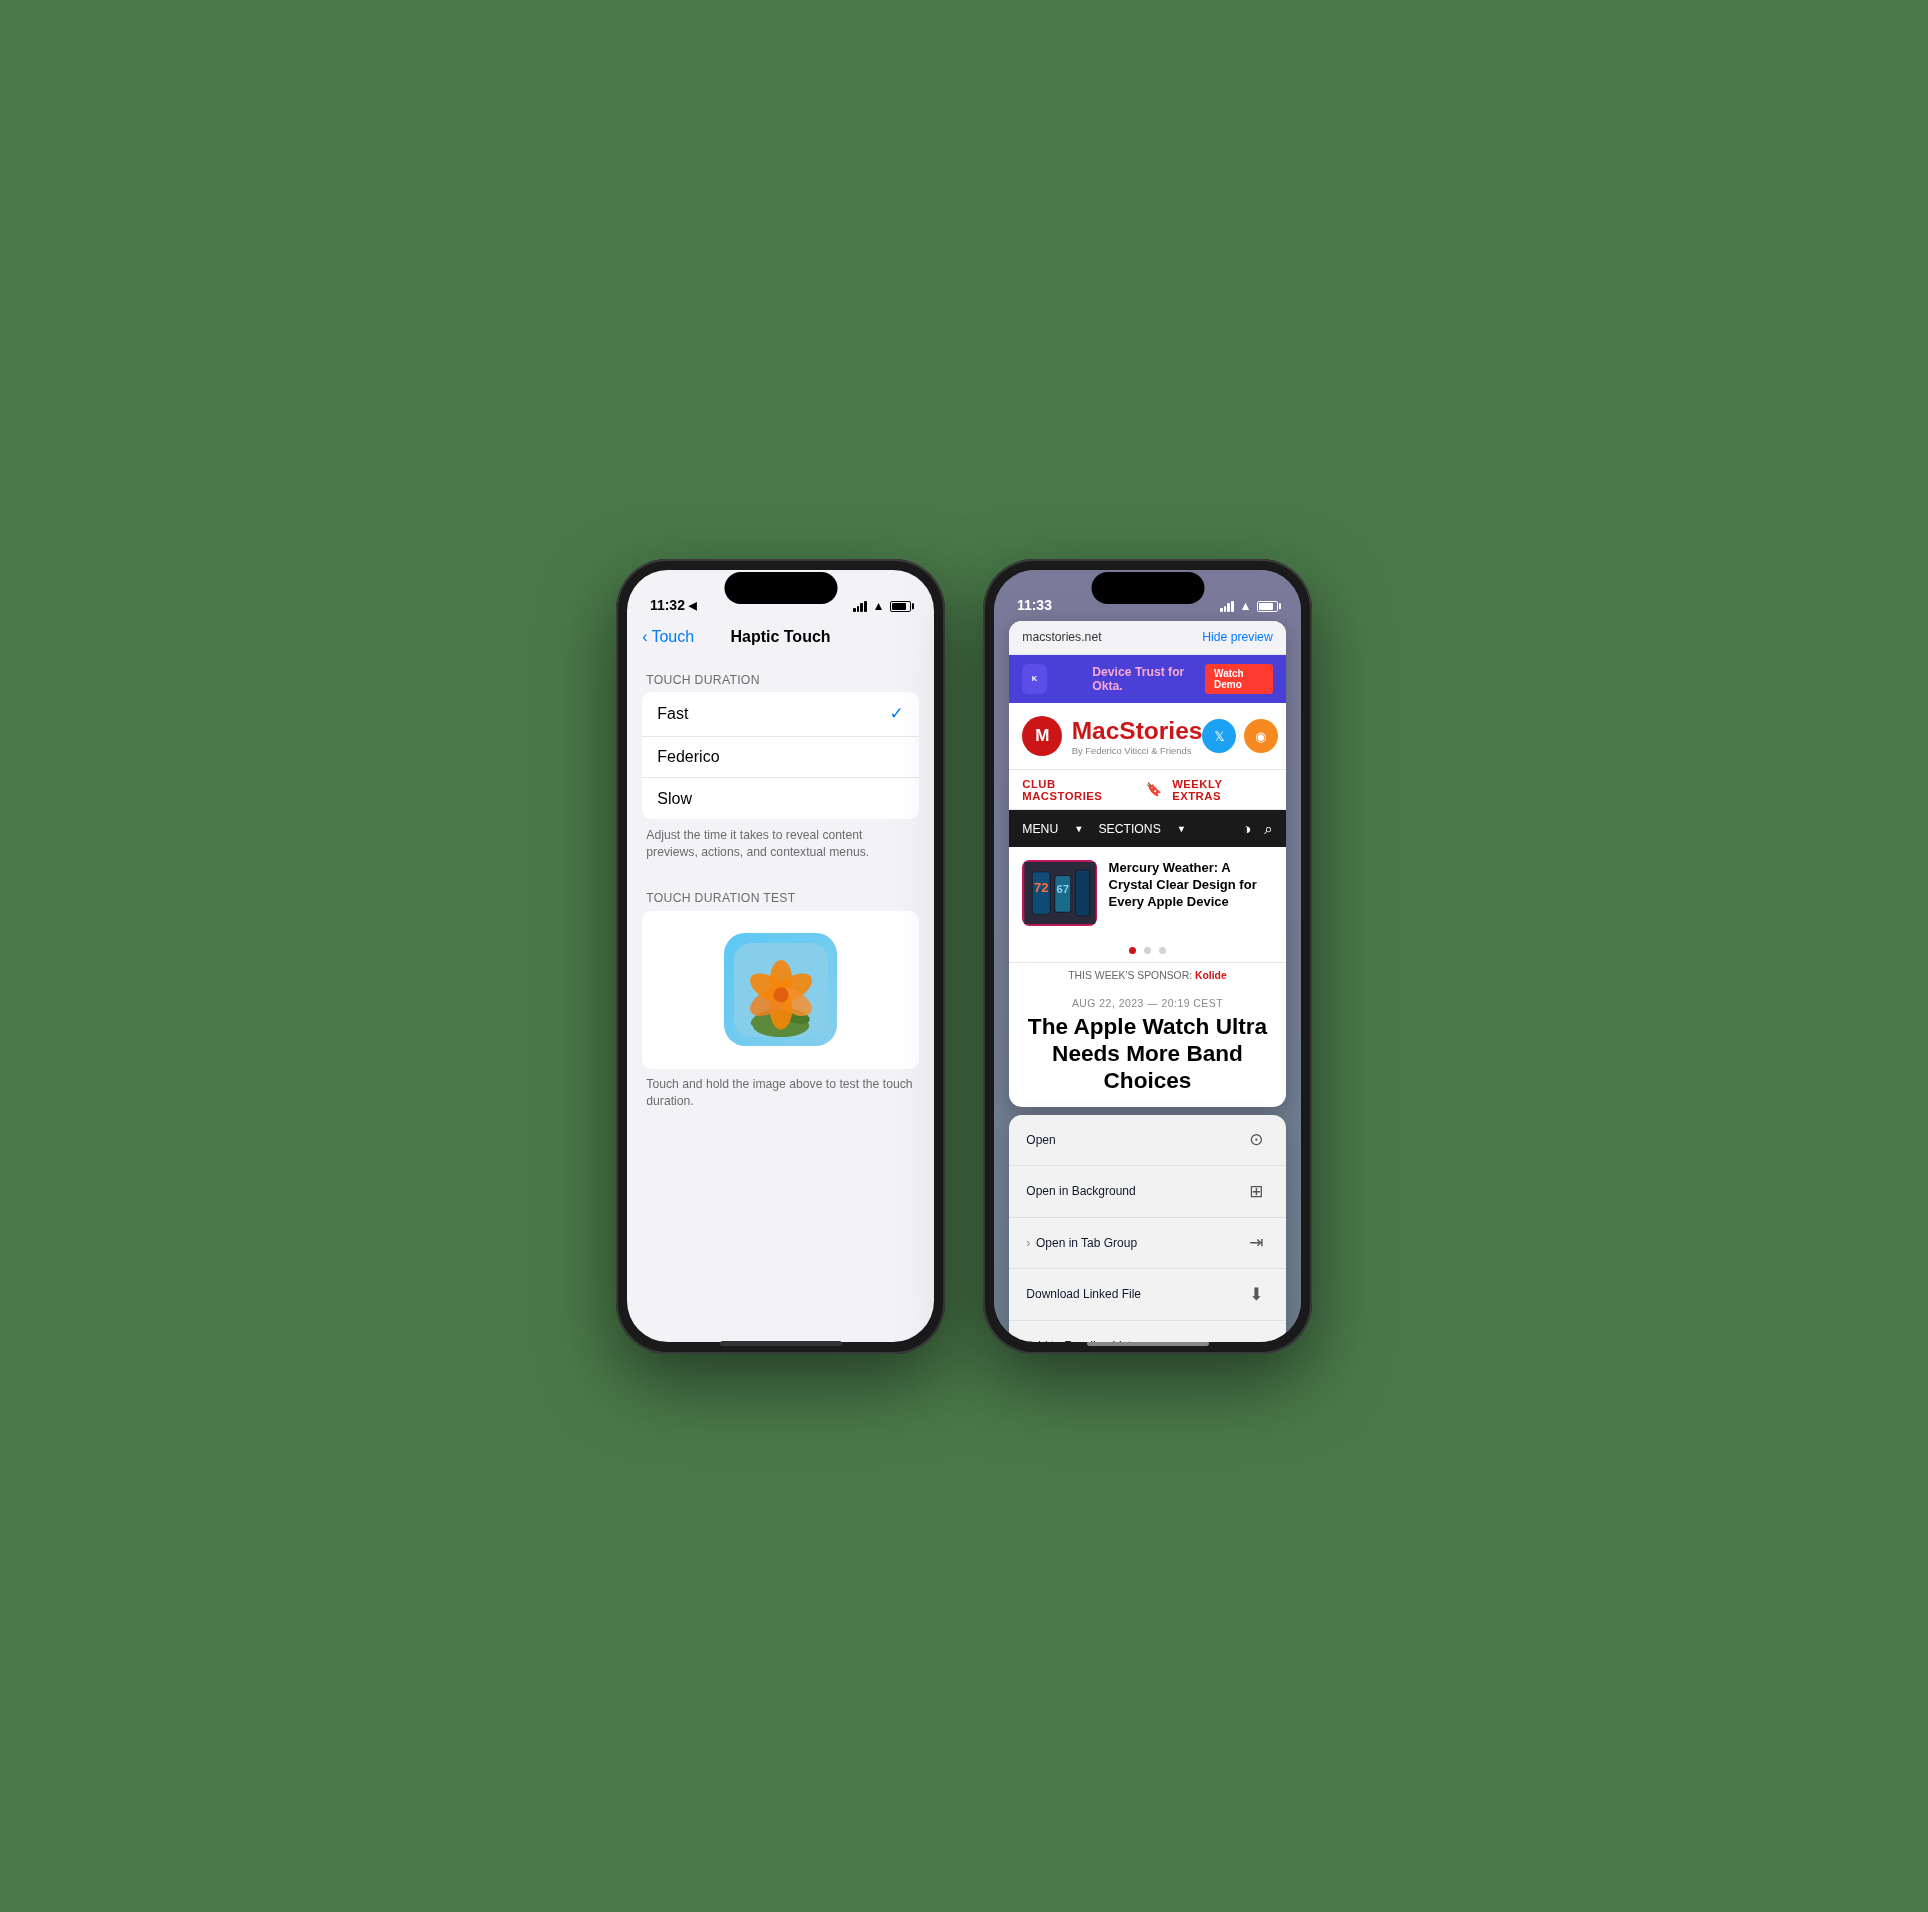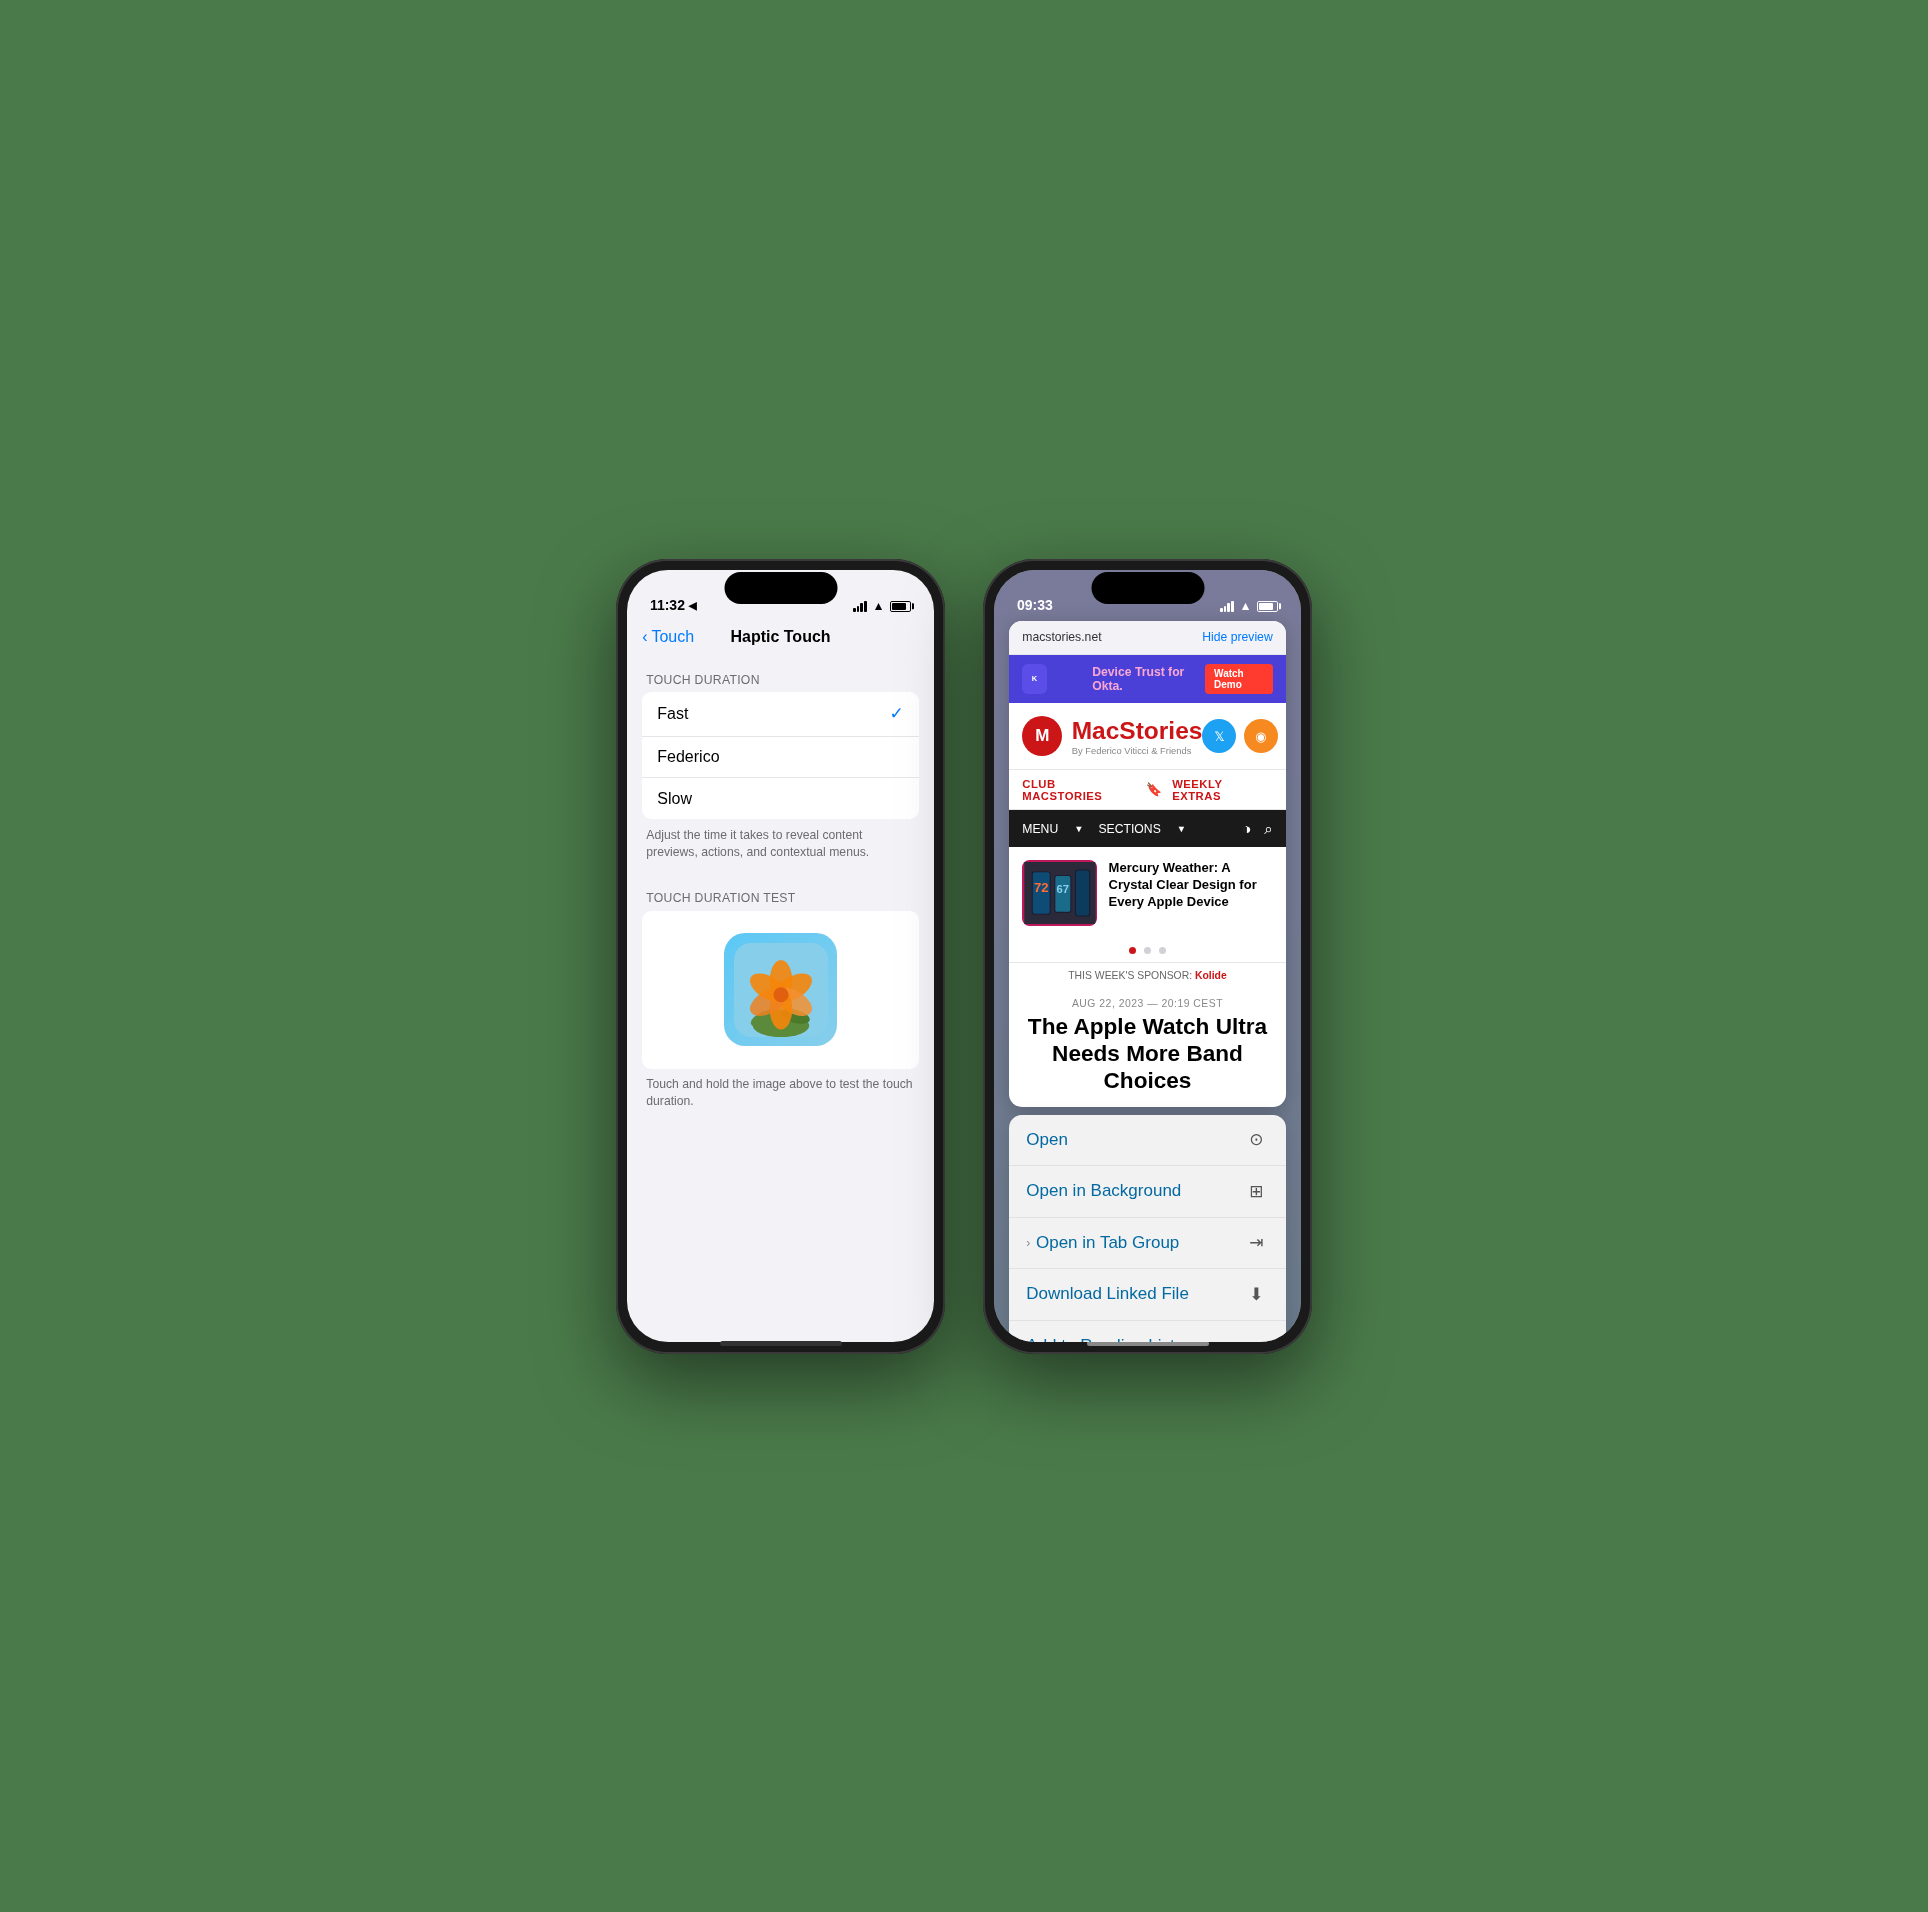--- a/index.html
+++ b/index.html
@@ -316,21 +316,21 @@
       border-bottom: 0.5px solid #e0e0e5;
       min-height: 49px;
     }
     .menu-item:last-child { border-bottom: none; }
     .menu-item-left {
       display: flex;
       align-items: center;
       gap: 5.6px;
     }
     .menu-item-chevron { color: #888; font-size: 12.2px; }
-    .menu-item-label { font-size: 17px; color: #0369a1; }
+    .menu-item-label { font-size: 12px; color: #0f172a; }
     .menu-item-icon {
       width: 24.5px; height: 24.5px;
       display: flex; align-items: center; justify-content: center;
       color: #555;
       font-size: 17px;
     }
 
     
     .blurred-bg {
       position: absolute;
@@ -461,21 +461,21 @@
   <div class="home-bar"></div>
 </div>
 
 <div class="phone phone2">
   <div class="dynamic-island"></div>
   <div class="phone-screen">
     <div class="blurred-bg"></div>
     <div class="phone2-content">
 
       <div class="status-bar" style="color:#fff;">
-        <span class="status-time">09:33</span>
+        <span class="status-time">11:33</span>
         <div class="status-icons">
           <div class="signal-bars signal-bars-white">
             <span></span>
               <span></span>
               <span></span>
               <span></span>
           </div>
           <span class="wifi-icon" style="color:#fff;">▲</span>
           <div class="battery-icon battery-icon-white">
             <div class="battery-fill"></div>

